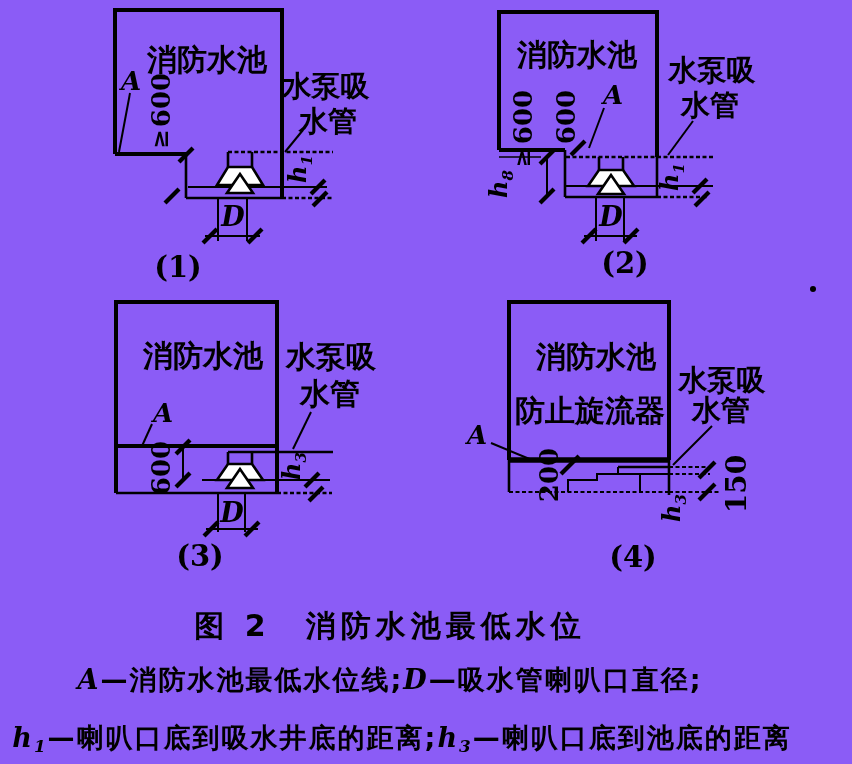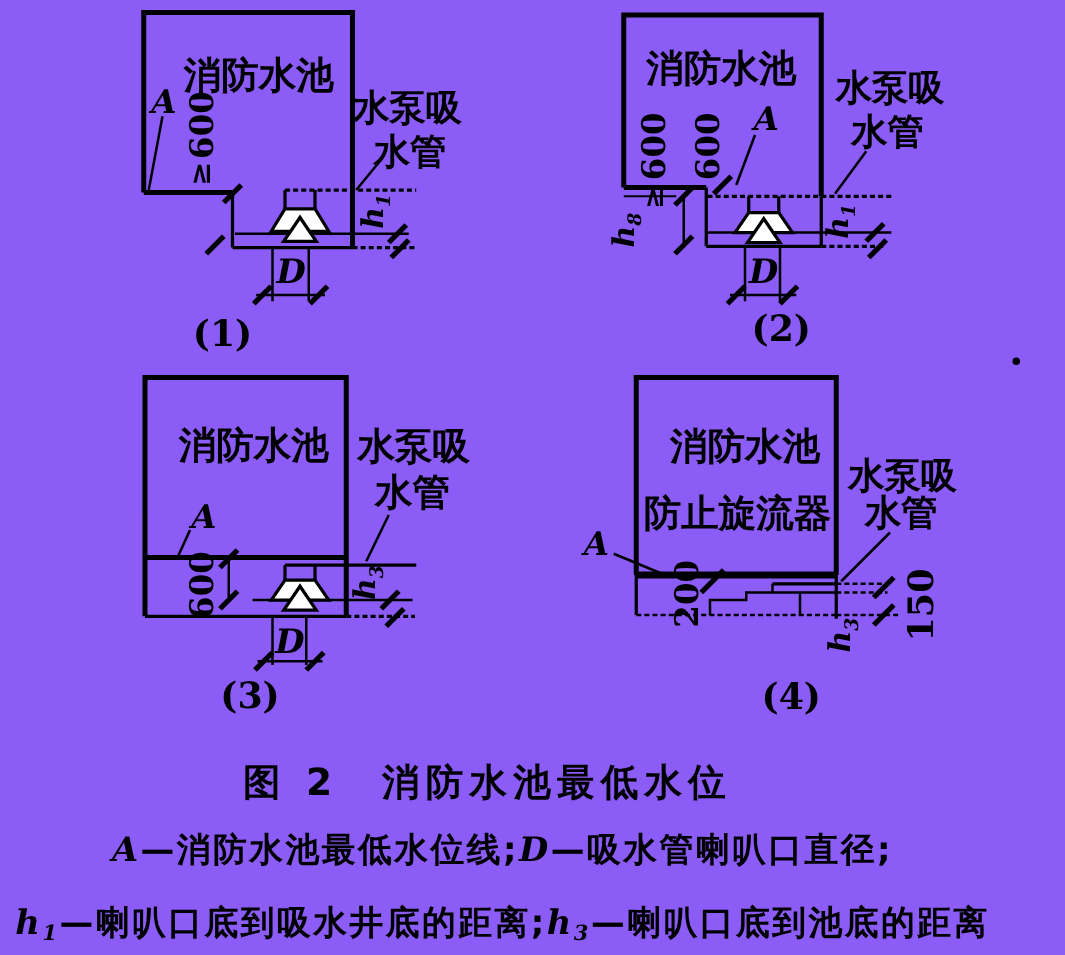--- a/index.html
+++ b/index.html
@@ -14,23 +14,23 @@
   .it{font-family:"DejaVu Serif",serif;font-weight:bold;font-style:italic;}
   .ln{stroke:#000;fill:none;}
   .thick{stroke-width:4;}
   .mid{stroke-width:2.6;}
   .thin{stroke-width:2;}
   .dash{stroke-dasharray:4 2.5;}
   .tick{stroke:#000;stroke-width:4.2;}
   .wht{fill:#ffffff;stroke:#000;stroke-width:2.6;}
   .caption{position:absolute;left:0;width:780px;text-align:center;font-weight:900;}
   .cap-title{top:606px;font-size:30px;letter-spacing:5px;}
-  .cap-line{font-size:27px;letter-spacing:2px;padding-left:12px;}
+  .cap-line{font-size:27px;letter-spacing:2px;}
   .cap-l1{top:662px;}
-  .cap-l2{top:720px;}
+  .cap-l2{top:720px;margin-left:12px;}
   .var{font-family:"DejaVu Serif",serif;font-style:italic;font-weight:bold;}
   .sub{font-family:"DejaVu Serif",serif;font-style:italic;font-weight:bold;
        font-size:0.62em;vertical-align:-0.3em;}
 </style>
 </head>
 <body>
 
 <div class="page">
 
   <svg width="852" height="578" viewBox="0 0 852 578">

